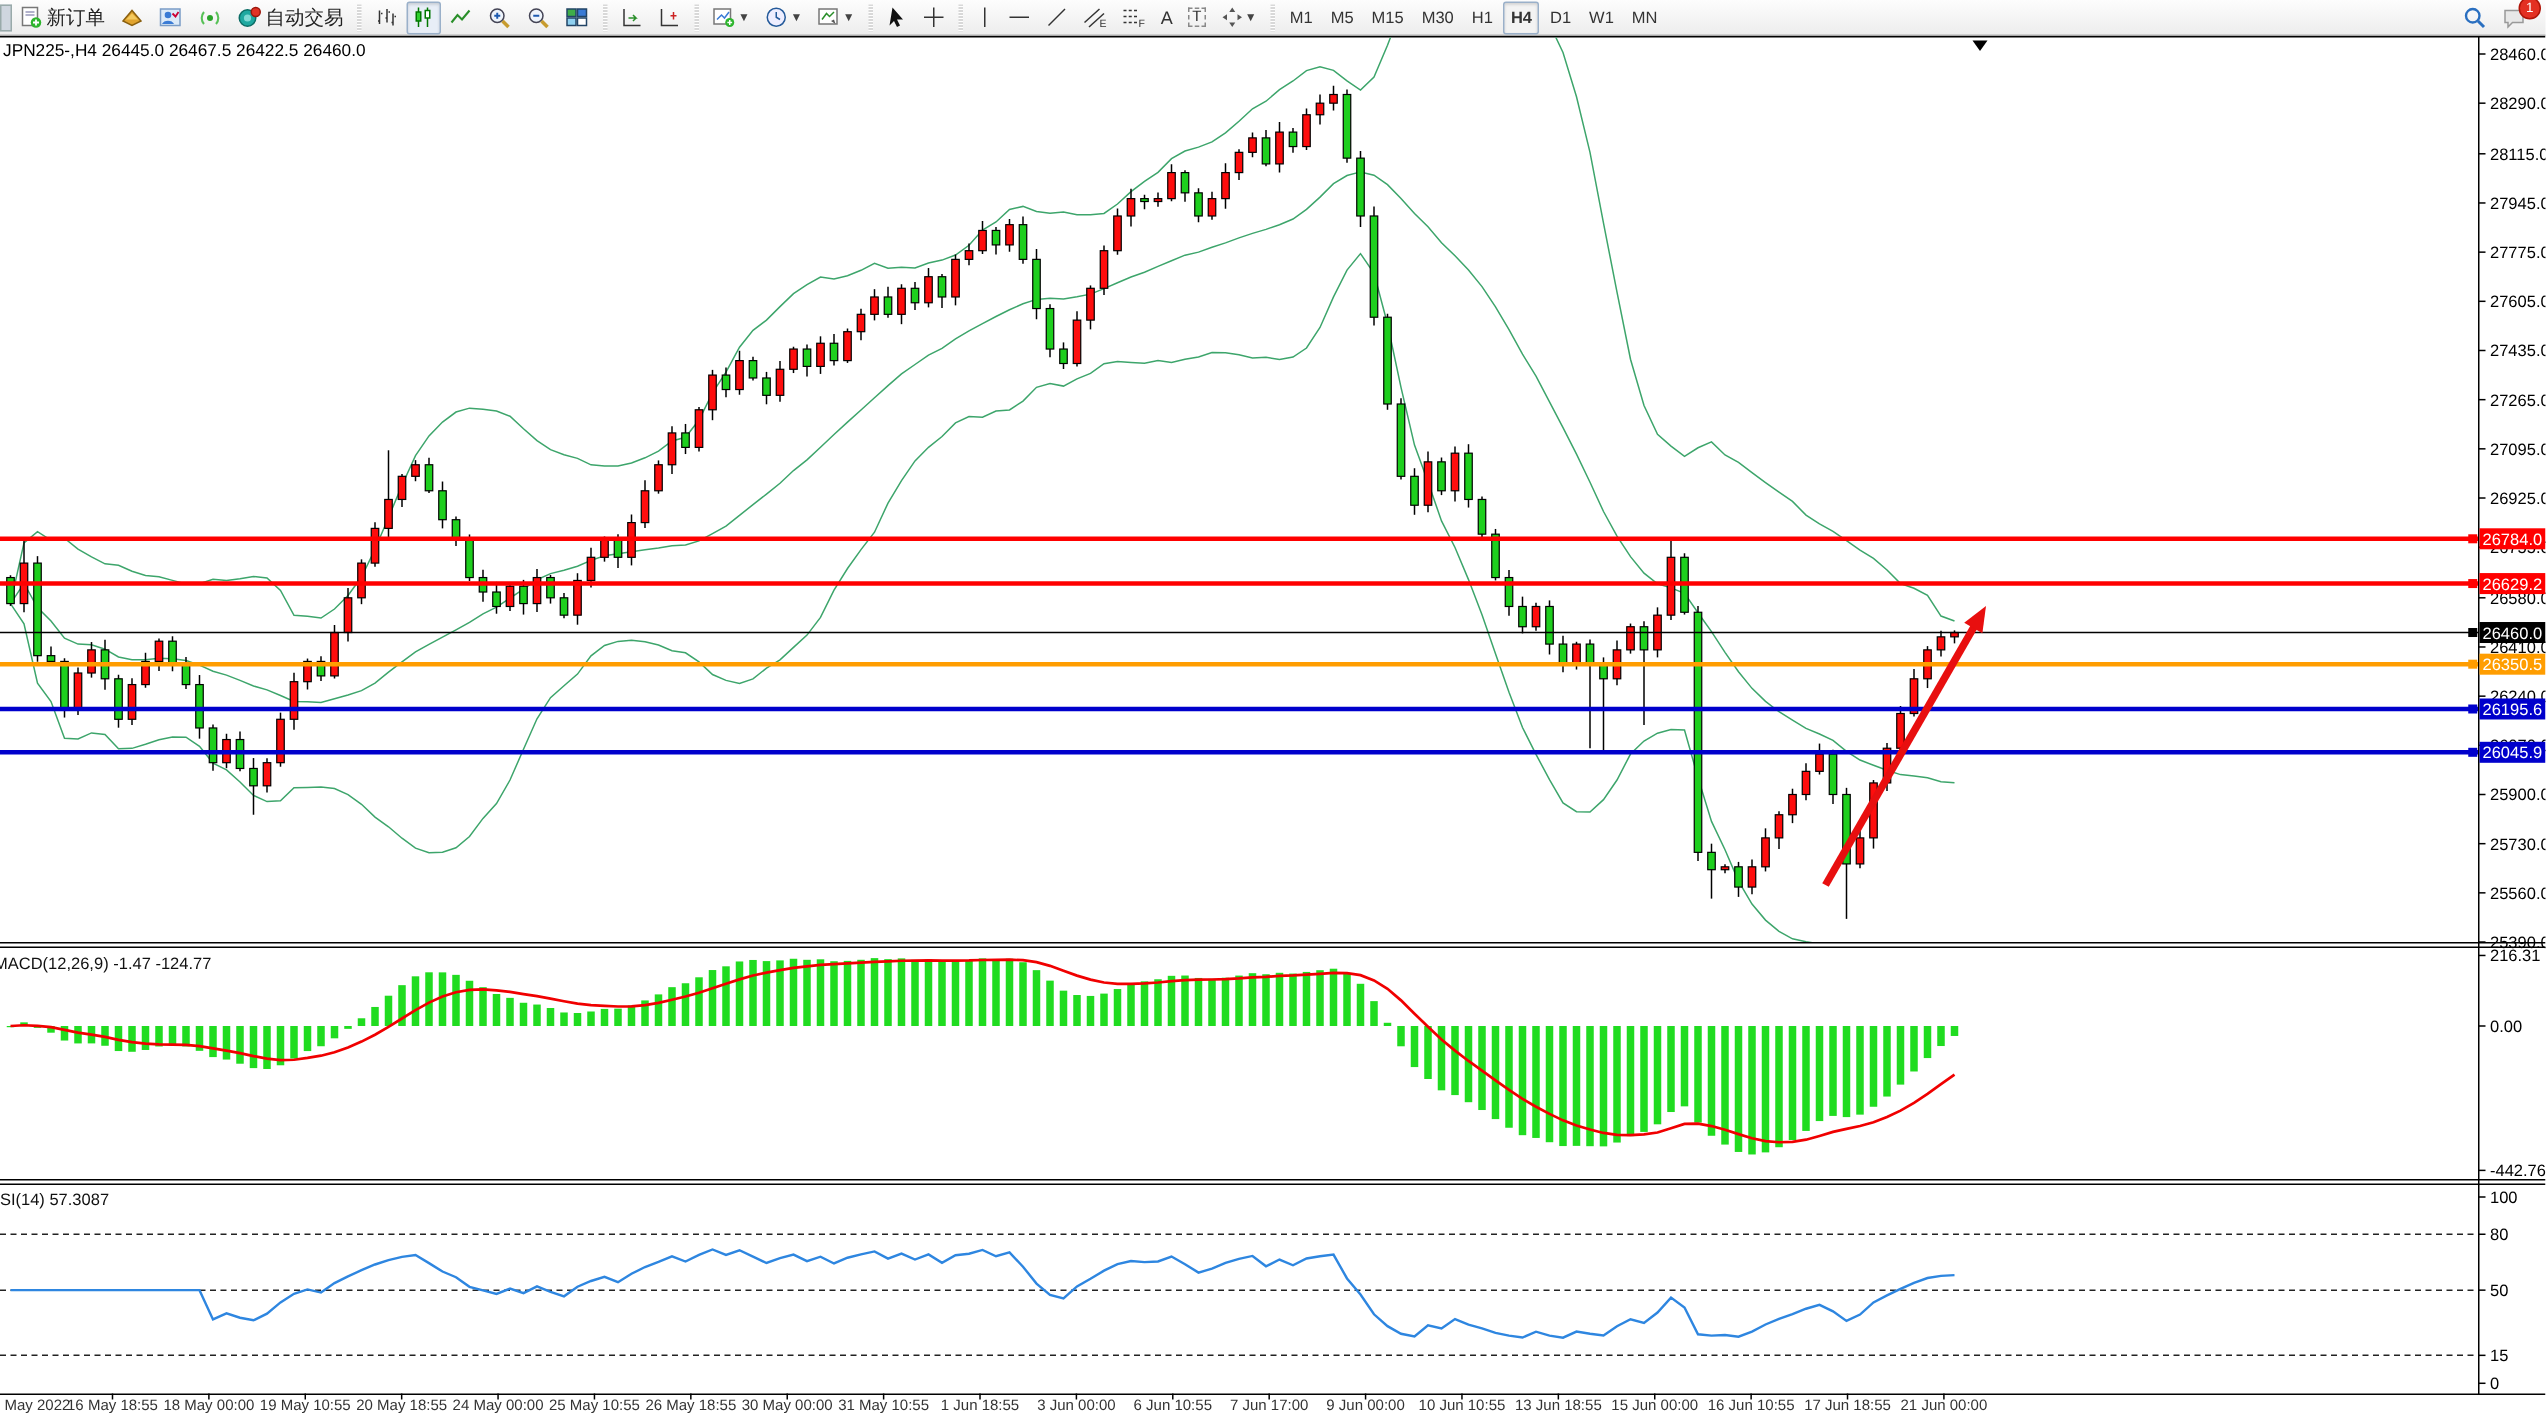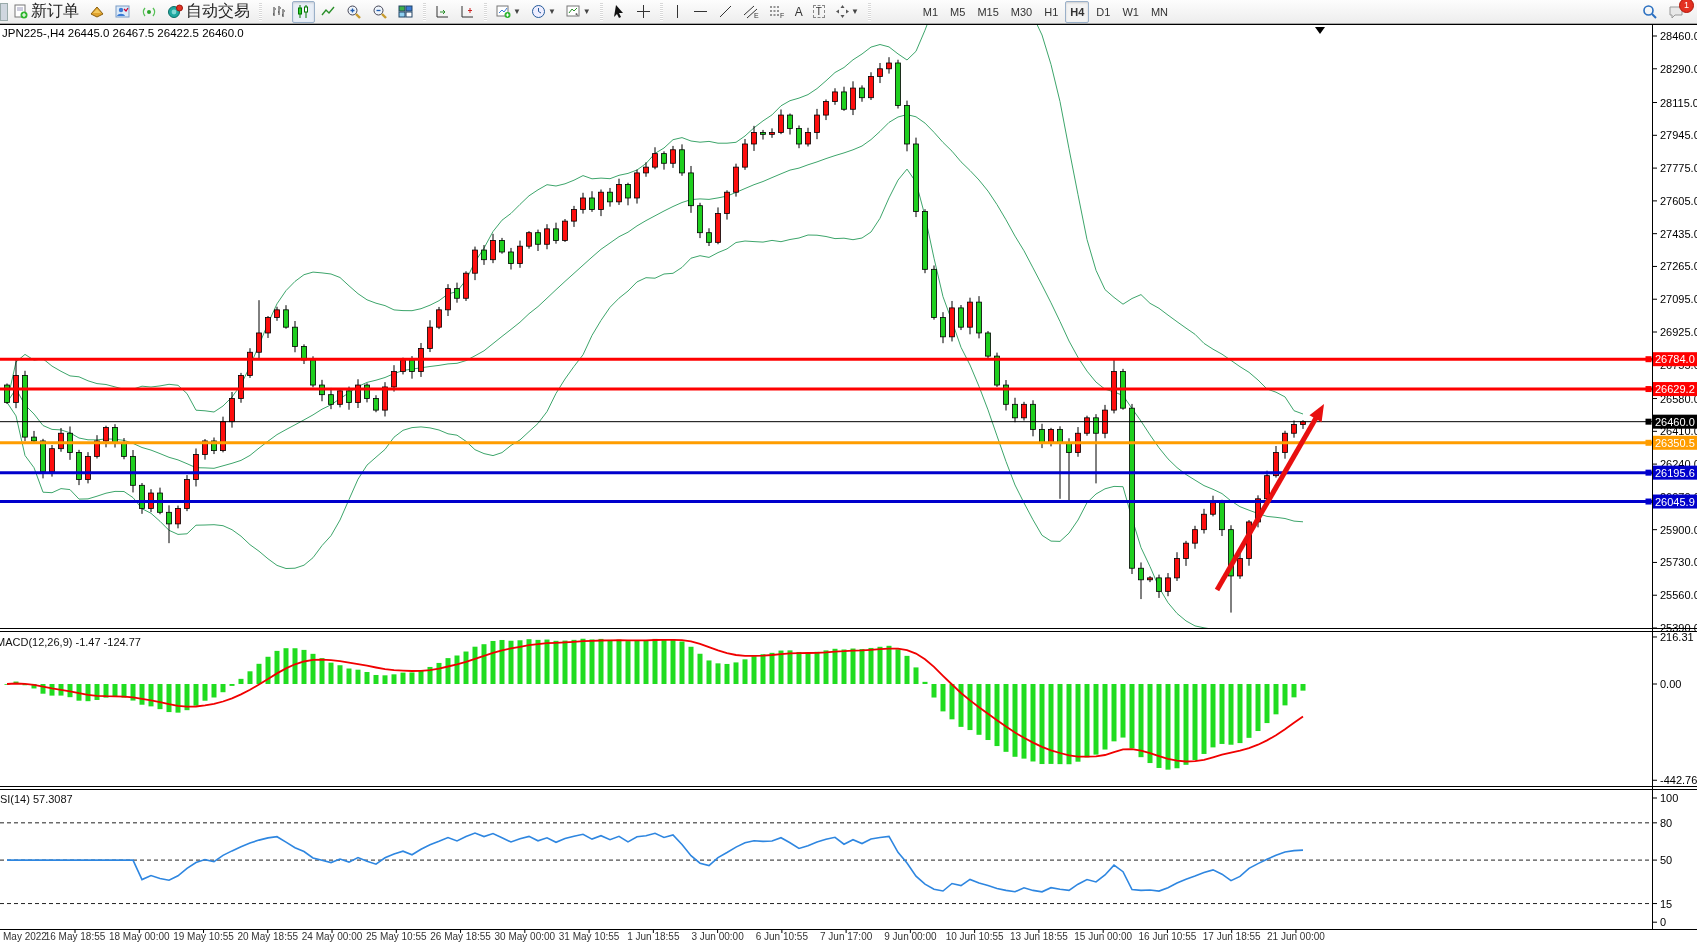--- a/index.html
+++ b/index.html
@@ -7,22 +7,22 @@
   #toolbar{position:absolute;left:0;top:0;width:1697px;height:23px;z-index:5;
            background:linear-gradient(#fdfdfd,#ededed);border-bottom:1px solid #a8a8a8;
            display:flex;align-items:center;font-size:12px;color:#222;}
   .tbtn{height:20px;display:flex;align-items:center;padding:0 3px;margin:0 1px;border:1px solid transparent;border-radius:2px;cursor:default;}
   .tbtn.pressed{border:1px solid #9ab0c9;background:#e8eef7;box-shadow:inset 0 1px 2px rgba(0,0,0,.15);}
   .grip{width:7px;height:18px;margin:0 2px;
         background:repeating-linear-gradient(#d8d8d8 0 1px,#fff 1px 2px);
         background-size:3px 100%;background-repeat:no-repeat;background-position:2px 0;}
   .tflabel{font-size:11px;color:#333;padding:0 4px;}
   .tf.pressed{background:#f3f3f3;font-weight:bold;}
-  #tfwrap{display:flex;align-items:center;margin-left:42px;}
-  .cn{font-size:16px;margin-left:3px;text-align:right;}
+  #tfwrap{display:flex;align-items:center;}
+  .cn{font-size:13px;margin-left:3px;text-align:right;}
   .spacer{flex:1;}
   svg text{font-family:"Liberation Sans",sans-serif;}
   #chartsvg{position:absolute;left:0;top:0;z-index:1;}
   .badge1{position:absolute;top:-4px;right:-6px;background:#e33022;color:#fff;border-radius:50%;
           width:13px;height:13px;font-size:9px;display:flex;align-items:center;justify-content:center;border:1px solid #b01407;}
 </style>
 </head>
 <body>
 
 <div id="toolbar">

